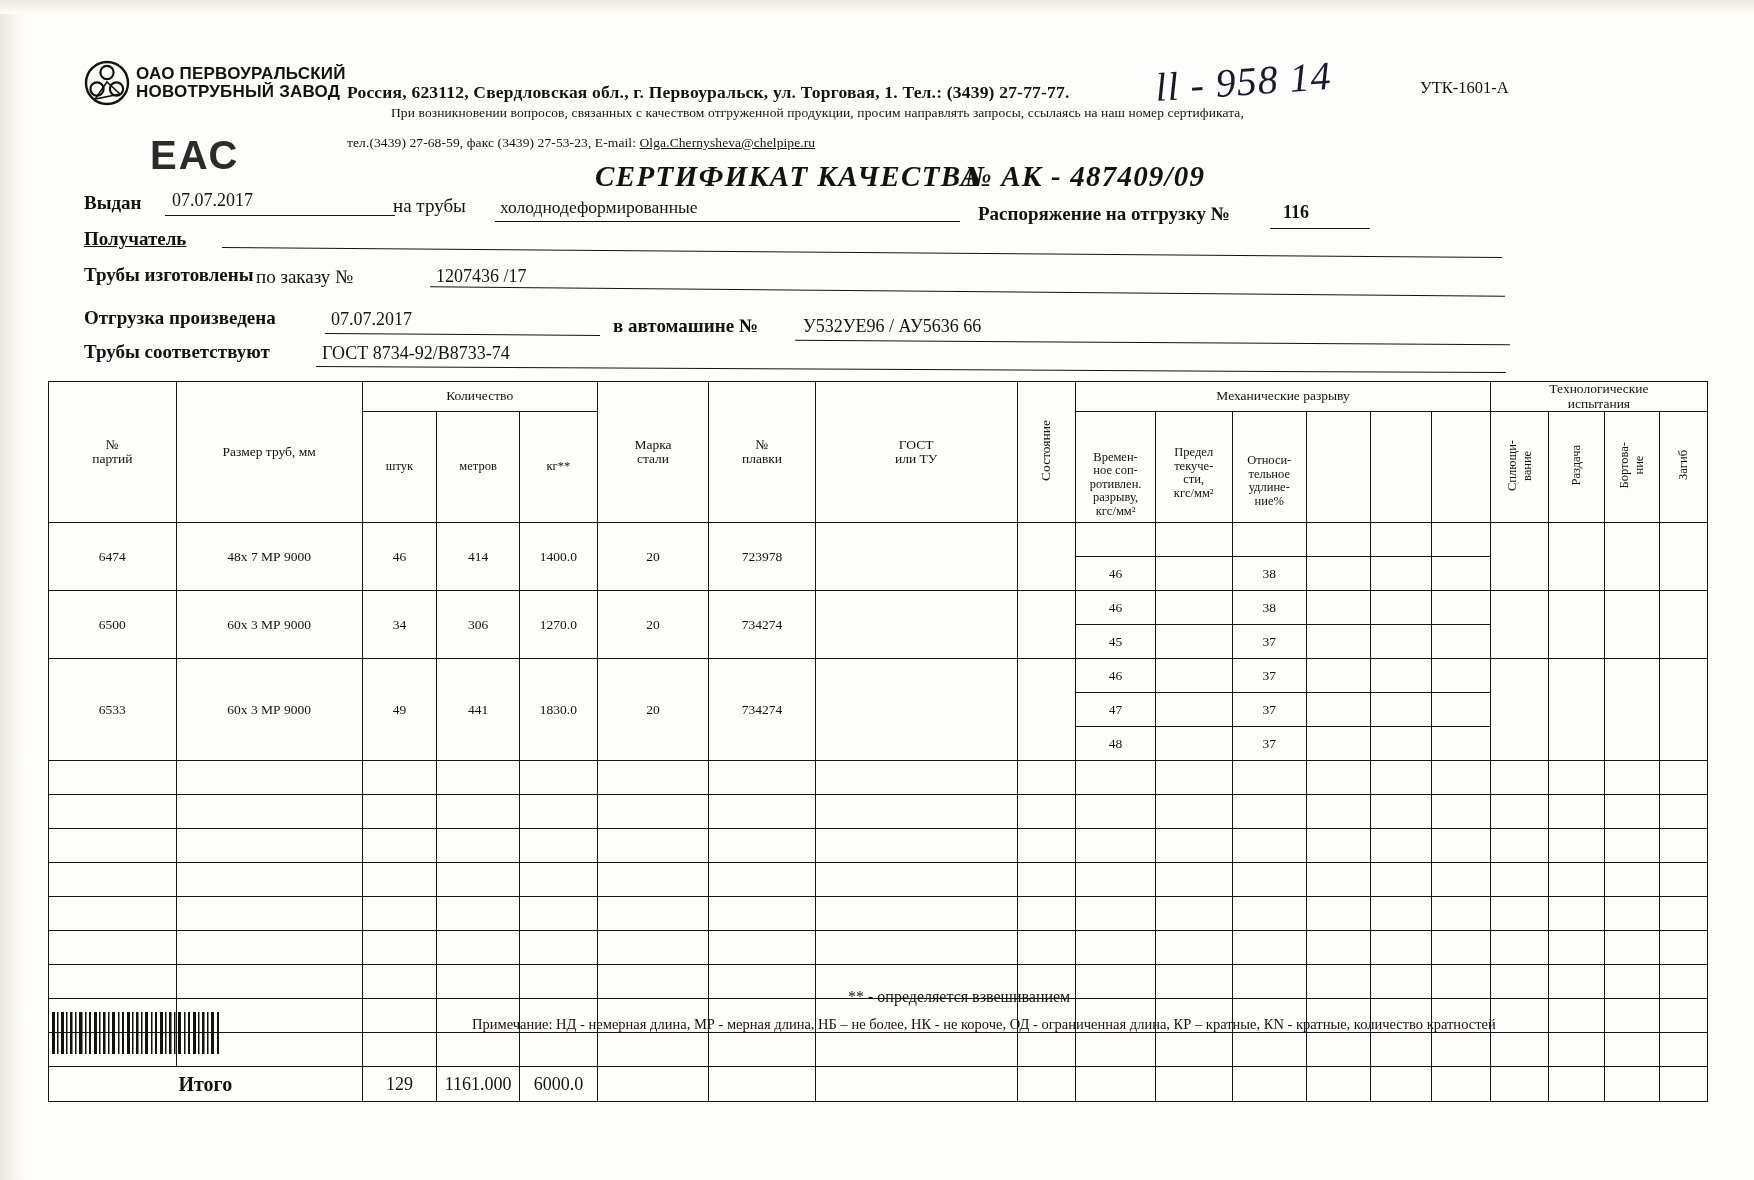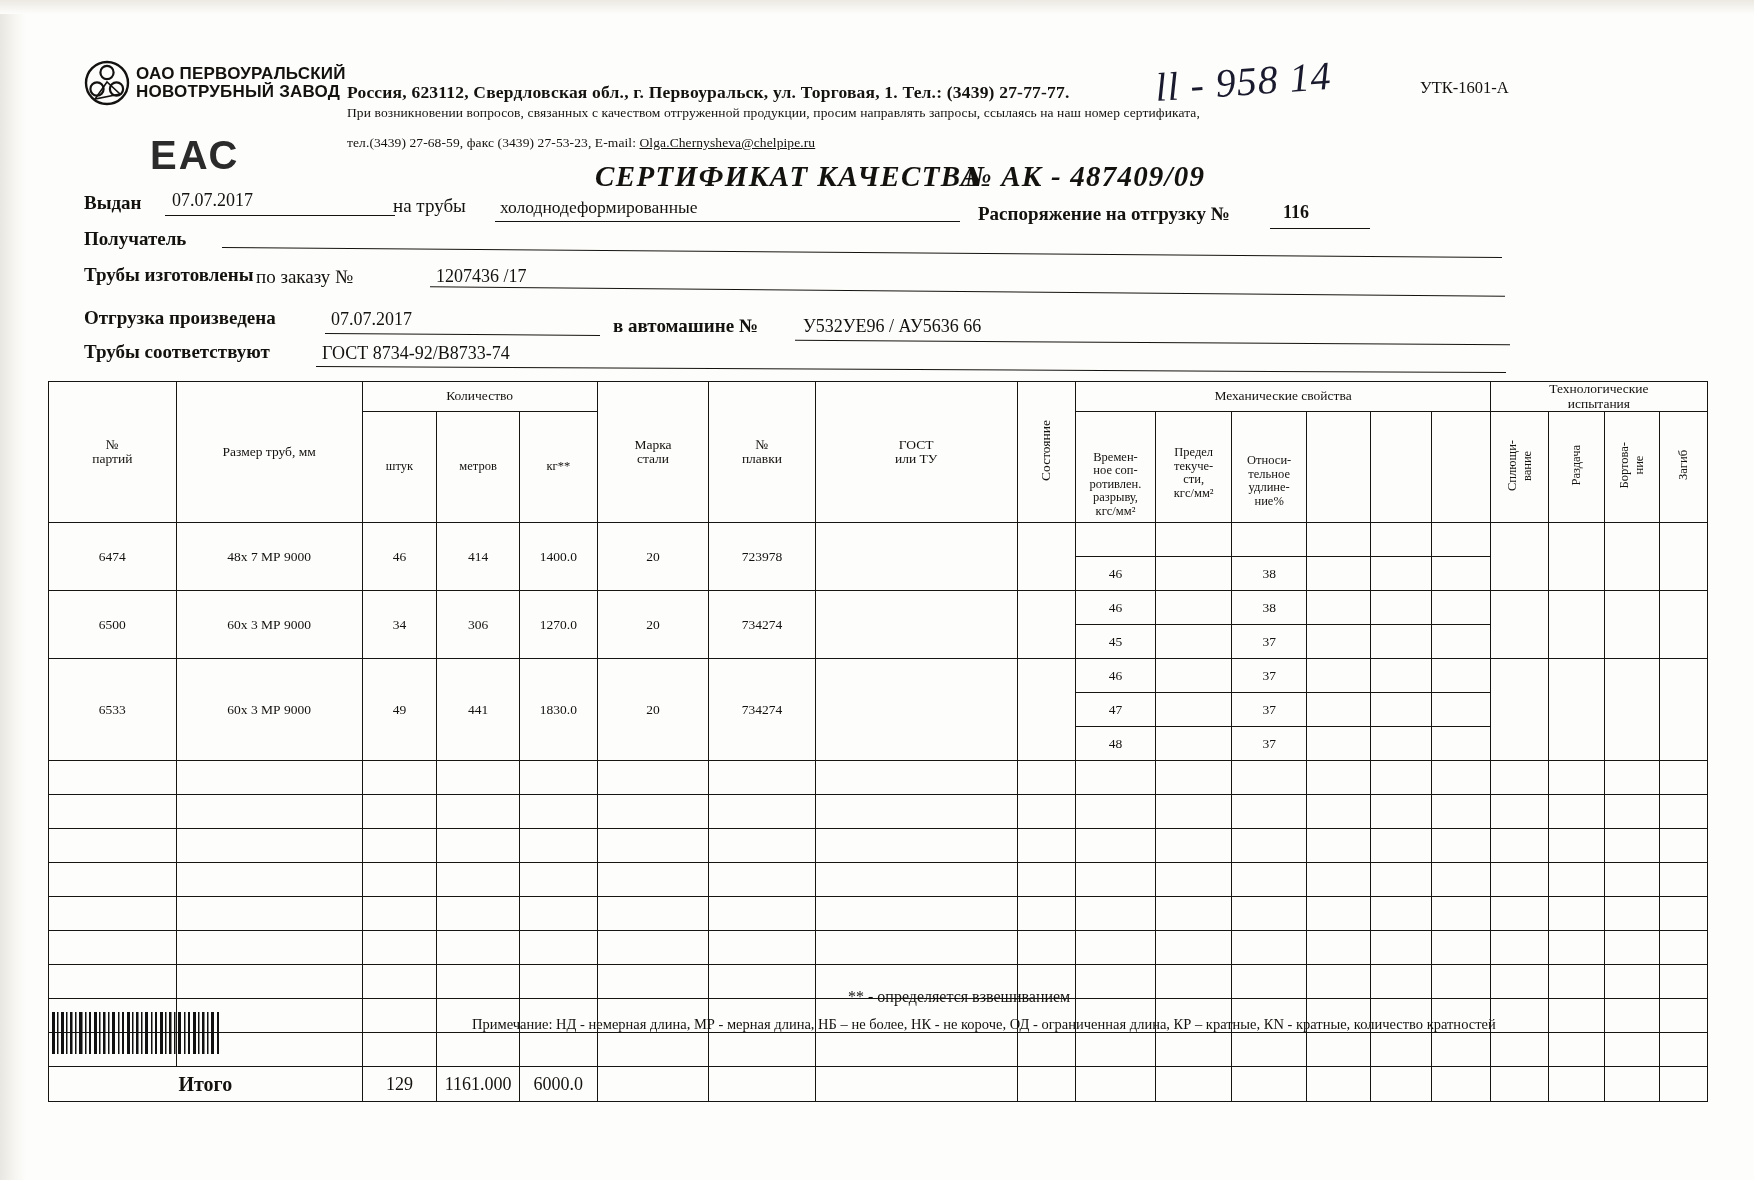--- a/index.html
+++ b/index.html
@@ -24,21 +24,21 @@
   .logo{position:absolute;left:84px;top:60px;display:flex;align-items:center;gap:6px;}
   .logo-mark{width:46px;height:46px;flex:0 0 auto;}
   .logo-text{font-family:"Liberation Sans", sans-serif;font-weight:bold;
      font-size:17px;line-height:18px;letter-spacing:.2px;white-space:pre;}
   .eac{position:absolute;left:150px;top:133px;font-family:"Liberation Sans",sans-serif;
      font-weight:bold;font-size:40px;letter-spacing:2px;color:#2b2b2b;}
 
   .addr{position:absolute;left:347px;top:82px;width:800px;}
   .addr .l1{font-weight:bold;font-size:17.5px;letter-spacing:.2px;}
   .addr .l2,.addr .l3{font-size:13.5px;letter-spacing:.1px;margin-top:14px;white-space:nowrap;}
-  .addr .l2{margin-top:2px;}
+  .addr .l2{margin-top:2px;margin-left:44px;}
   .mail{text-decoration:underline;}
 
   .handnum{position:absolute;left:1155px;top:58px;font-family:"Liberation Serif",serif;
      font-style:italic;font-size:40px;color:#1a1a2e;transform:rotate(-4deg);
      letter-spacing:1px;}
   .utk{position:absolute;left:1420px;top:78px;font-size:16.5px;font-weight:normal;}
 
   .title{position:absolute;left:572px;top:160px;font-weight:bold;font-style:italic;
      font-size:29px;letter-spacing:1.4px;font-family:"Liberation Serif",serif;margin-left:23px;}
   .certno{position:absolute;left:965px;top:160px;font-weight:bold;font-style:italic;
@@ -109,21 +109,21 @@
   <div class="rule" style="left:165px;top:215px;width:230px;"></div>
 
   <div class="f" style="left:393px;top:195px;">на трубы</div>
   <div class="f val" style="left:500px;top:197px;font-size:17.5px;">холоднодеформированные</div>
   <div class="rule" style="left:495px;top:221px;width:465px;"></div>
 
   <div class="f fb" style="left:978px;top:203px;">Распоряжение на отгрузку №</div>
   <div class="f val" style="left:1283px;top:202px;font-weight:bold;">116</div>
   <div class="rule" style="left:1270px;top:228px;width:100px;"></div>
 
-  <div class="f fb" style="left:84px;top:228px;">Получатель</div>
+  <div class="f fb" style="left:84px;top:228px;text-decoration:underline;">Получатель</div>
   <div class="f val" style="left:228px;top:228px;"></div>
   <div class="rule skew" style="left:222px;top:252px;width:1280px;transform:rotate(0.45deg);"></div>
 
   <div class="f fb" style="left:84px;top:264px;">Трубы изготовлены</div>
   <div class="f" style="left:256px;top:266px;">по заказу №</div>
   <div class="f val" style="left:436px;top:266px;">1207436  /17</div>
   <div class="rule skew" style="left:430px;top:291px;width:1075px;transform:rotate(0.5deg);"></div>
 
   <div class="f fb" style="left:84px;top:307px;">Отгрузка произведена</div>
   <div class="f val" style="left:331px;top:309px;">07.07.2017</div>
@@ -166,21 +166,21 @@
 партий</span></td>
         <td rowspan="2" class="hd"><span>Размер труб, мм</span></td>
         <td colspan="3" class="hd" style="height:26px"><span>Количество</span></td>
         <td rowspan="2" class="hd"><span style="white-space:pre-line">Марка
 стали</span></td>
         <td rowspan="2" class="hd"><span style="white-space:pre-line">№
 плавки</span></td>
         <td rowspan="2" class="hd"><span style="white-space:pre-line">ГОСТ
 или ТУ</span></td>
         <td rowspan="2" class="hd"><span class="vert">Состояние</span></td>
-        <td colspan="6" class="hd" style="height:26px"><span>Механические свойства</span></td>
+        <td colspan="6" class="hd" style="height:26px"><span>Механические разрыву</span></td>
         <td colspan="4" class="hd" style="height:26px"><span style="white-space:pre-line">Технологические
 испытания</span></td>
       </tr>
 
       <tr>
         <td class="hd small" style="height:110px"><span>штук</span></td>
         <td class="hd small"><span>метров</span></td>
         <td class="hd small"><span>кг**</span></td>
         <td class="hd small" style="vertical-align:bottom;padding-bottom:4px"><span style="white-space:pre-line">Времен-
 ное соп-

